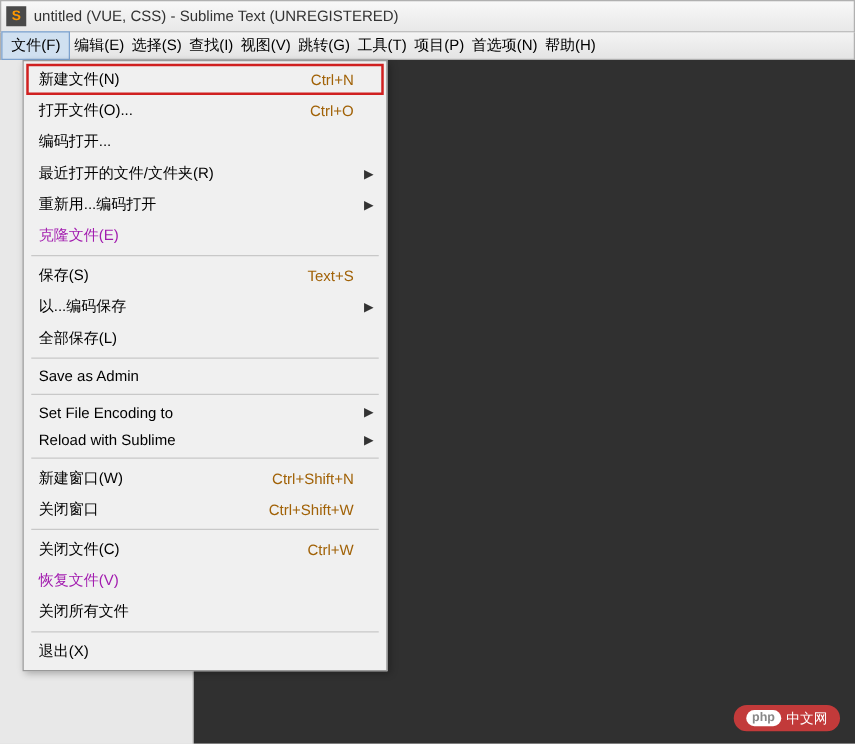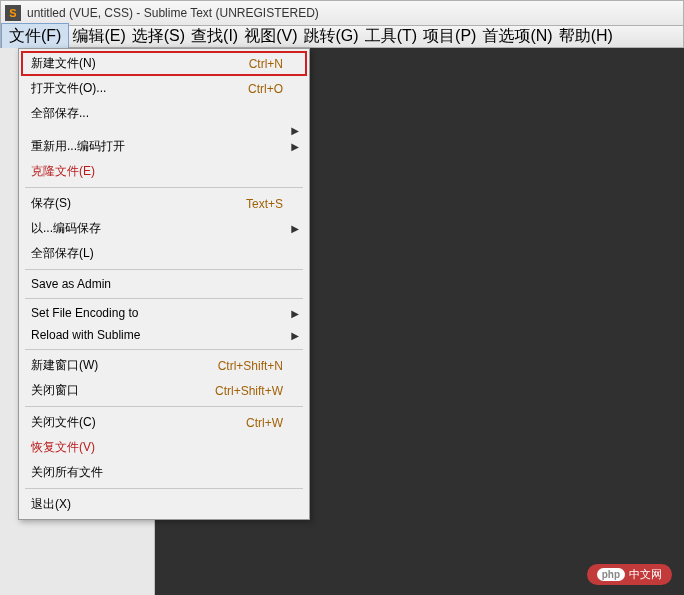--- a/index.html
+++ b/index.html
@@ -25,21 +25,21 @@
       color: #ff9800;
       font-size: 11px;
       font-weight: bold;
     }
     
     .menubar {
       height: 22px;
       background: linear-gradient(to bottom, #f4f4f4, #e4e4e4);
       display: flex;
       align-items: center;
-      font-size: 16px;
+      font-size: 12px;
       border-left: 1px solid #b0b0b0;
       border-right: 1px solid #b0b0b0;
       border-bottom: 1px solid #b0b0b0;
     }
     .menu-item {
       padding: 3px 3px;
       cursor: pointer;
     }
     .menu-item.active {
       background: #d0e0f0;
@@ -94,21 +94,21 @@
       justify-content: space-between;
       padding: 4px 24px 4px 10px;
       color: #000;
       cursor: pointer;
       position: relative;
     }
     .dropdown-item.highlighted {
       border: 2px solid #d02020;
       padding: 2px 22px 2px 8px;
     }
-    .dropdown-item.disabled { color: #b91c1c; }
+    .dropdown-item.disabled { color: #a21caf; }
     .dropdown-item .label { flex: 1; }
     .dropdown-item .shortcut { color: #a16207; margin-left: 20px; }
     .dropdown-item .arrow {
       position: absolute;
       right: 8px;
       font-size: 10px;
       color: #333;
     }
     .dropdown-sep {
       height: 1px;
@@ -171,23 +171,24 @@
 <div class="dropdown" id="dropdown">
     <div class="dropdown-item highlighted">
       <span class="label">新建文件(N)</span>
       <span class="shortcut">Ctrl+N</span>
     </div>
     <div class="dropdown-item">
       <span class="label">打开文件(O)...</span>
       <span class="shortcut">Ctrl+O</span>
     </div>
     <div class="dropdown-item">
-      <span class="label">全部保存...</span>
-    </div>
-    <div class="dropdown-item">
+      <span class="label">编码打开...</span>
+    </div>
+    <div class="dropdown-item">
+      <span class="label">最近打开的文件/文件夹(R)</span>
       <span class="arrow">▶</span>
     </div>
     <div class="dropdown-item">
       <span class="label">重新用...编码打开</span>
       <span class="arrow">▶</span>
     </div>
     <div class="dropdown-item disabled">
       <span class="label">克隆文件(E)</span>
     </div>
     <div class="dropdown-sep"></div>

